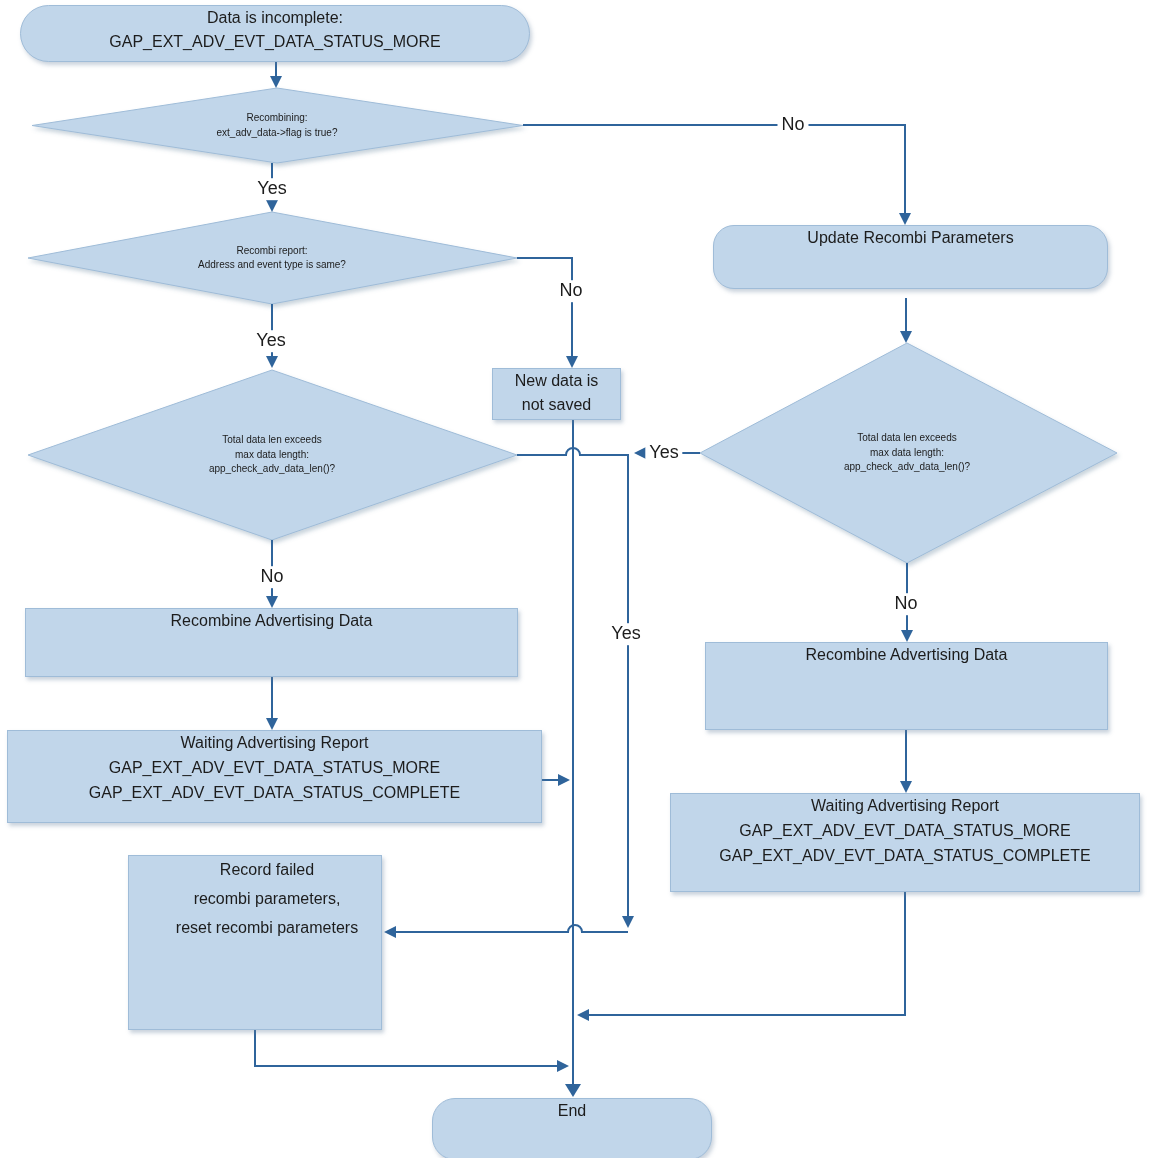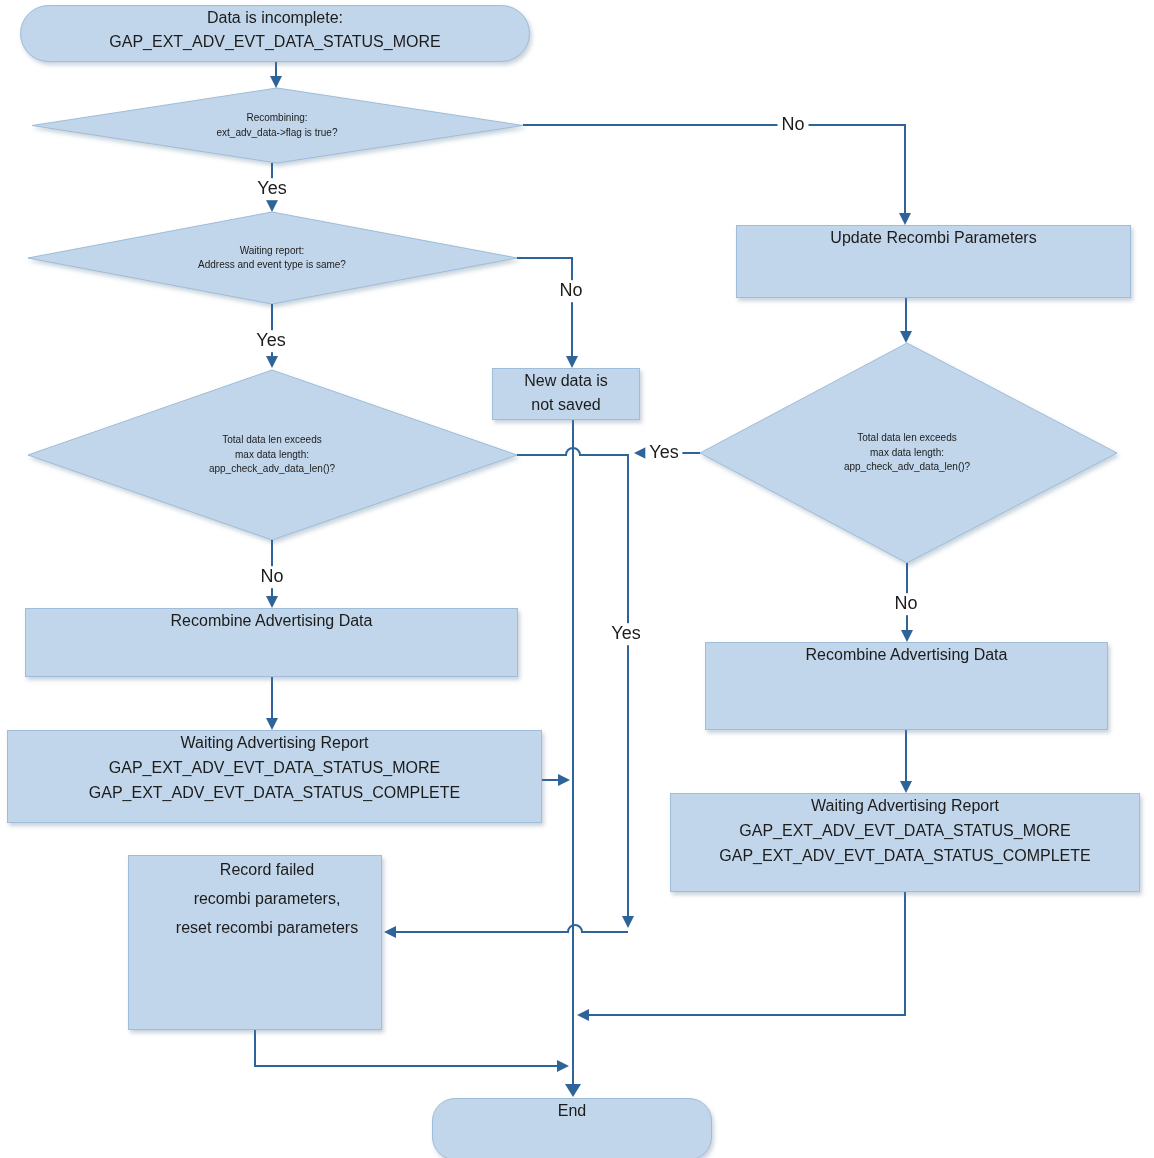--- a/index.html
+++ b/index.html
@@ -95,25 +95,25 @@
 
     <path class="conn" d="M255,1030 V1066 H557"></path>              
       <polygon class="arrow" points="557,1060 557,1072 569,1066"></polygon>
   </svg>
 
   <div class="node stadium" style="left:20px;top:5px;width:510px;height:57px;">
     <span class="lbl">Data is incomplete:
 GAP_EXT_ADV_EVT_DATA_STATUS_MORE</span>
   </div>
 
-  <div class="node" style="left:736px;top:225px;width:395px;height:73px;">
+  <div class="node" style="left:713px;top:225px;width:395px;height:64px;border-radius:21px;">
     <span class="lbl">Update Recombi Parameters</span>
   </div>
 
-  <div class="node" style="left:492px;top:368px;width:148px;height:52px;">
+  <div class="node" style="left:492px;top:368px;width:129px;height:52px;">
     <span class="lbl">New data is
 not saved</span>
   </div>
 
   <div class="node" style="left:25px;top:608px;width:493px;height:69px;">
     <span class="lbl">Recombine Advertising Data</span>
   </div>
 
   <div class="node wait" style="left:7px;top:730px;width:535px;height:93px;">
     <span class="lbl">Waiting Advertising Report
@@ -139,21 +139,21 @@
 
   <div class="node endcap" style="left:432px;top:1098px;width:280px;height:62px;">
     <span class="lbl">End</span>
   </div>
 
   <div class="dtext" style="left:77px;top:88px;width:400px;height:75px;">
     <span class="lbl">Recombining:
 ext_adv_data-&gt;flag is true?</span>
   </div>
   <div class="dtext" style="left:72px;top:212px;width:400px;height:92px;">
-    <span class="lbl">Waiting report:
+    <span class="lbl">Recombi report:
 Address and event type is  same?</span>
   </div>
   <div class="dtext" style="left:72px;top:375px;width:400px;height:160px;">
     <span class="lbl">Total data len exceeds
 max data length:
 app_check_adv_data_len()?</span>
   </div>
   <div class="dtext" style="left:707px;top:348px;width:400px;height:210px;">
     <span class="lbl">Total data len exceeds
 max data length:

